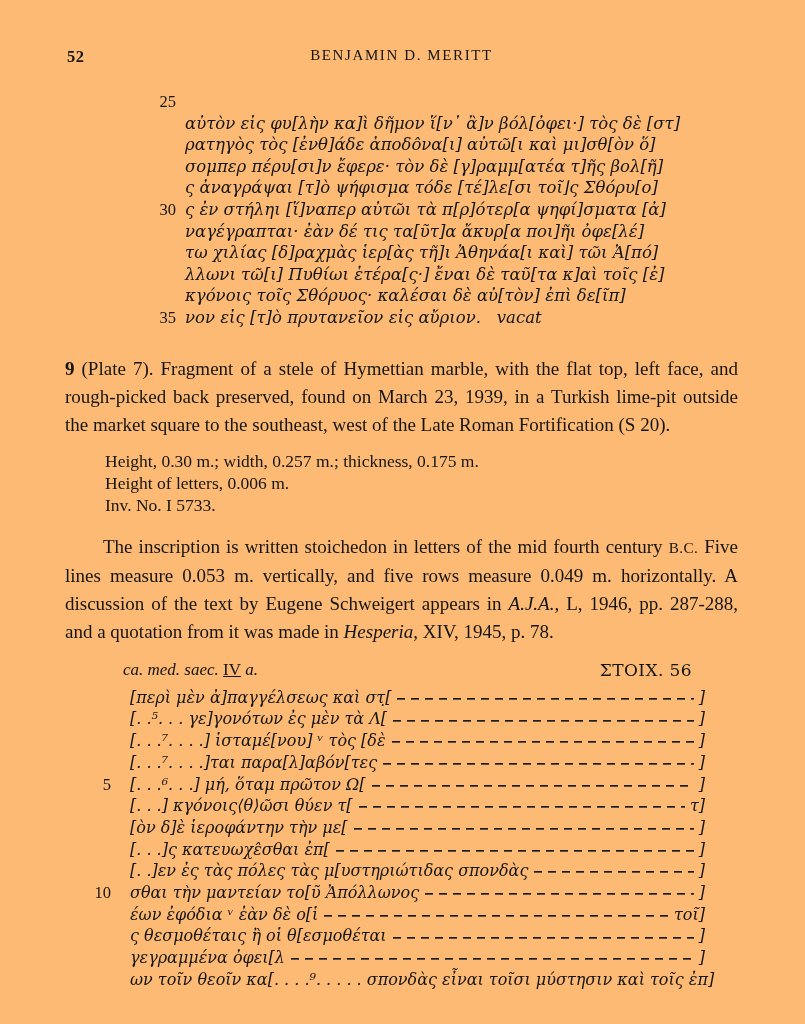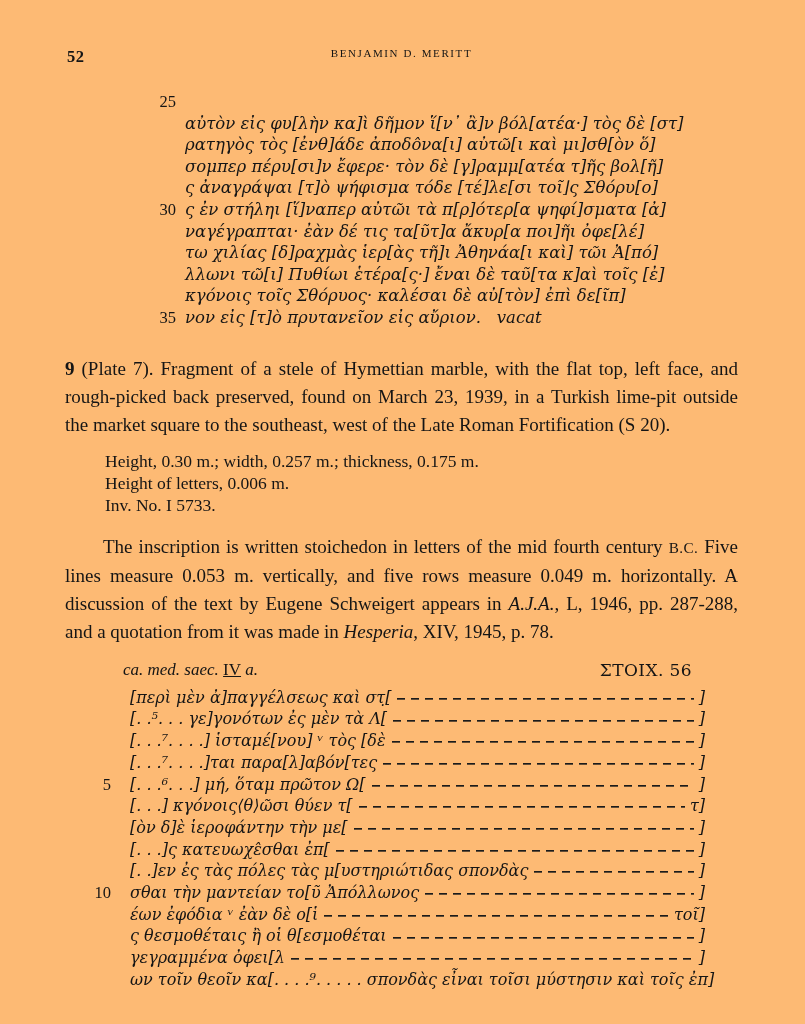--- a/index.html
+++ b/index.html
@@ -7,21 +7,21 @@
     width:805px;height:1024px;background:#ffffff;color:#151515;
     font-family:"Liberation Serif", serif;
     -webkit-font-smoothing:antialiased;
   }
   .page{position:relative;width:805px;height:1024px;overflow:hidden;background:#fdba74;}
   .content{position:absolute;left:65px;top:0;width:673px;}
 
   
   .pagehead{position:relative;margin-top:47px;height:22px;font-size:16.5px;}
   .pagenum{position:absolute;left:2px;top:0;font-weight:bold;letter-spacing:.5px;}
-  .runhead{position:absolute;left:0;right:0;text-align:center;letter-spacing:1.6px;font-size:11px;}
+  .runhead{position:absolute;left:0;right:0;text-align:center;letter-spacing:1.6px;font-size:15px;}
 
   
   .greek{font-family:"DejaVu Serif","DejaVu Sans",serif;font-style:italic;}
   .greek-upright{font-family:"DejaVu Serif","DejaVu Sans",serif;font-style:normal;}
 
   
   .quote{margin-top:22px;font-size:16.5px;line-height:21.6px;}
   .qrow{display:flex;white-space:pre;}
   .qnum{flex:none;width:111px;text-align:right;font-style:normal;font-family:"Liberation Serif",serif;}
   .qtext{flex:none;margin-left:9px;}
@@ -58,21 +58,21 @@
 <div class="page">
   <div class="content">
 
     <header class="pagehead">
       <span class="pagenum">52</span>
       <span class="runhead">BENJAMIN D. MERITT</span>
     </header>
 
     <section class="quote greek" id="quote">
         <div class="qrow"><span class="qnum">25</span></div>
-        <div class="qrow"><span class="qnum"></span><span class="qtext">αὐτὸν εἰς φυ[λὴν κα]ὶ δῆμον ἵ[ν᾽ ἂ]ν βόλ[ατέα·] τὸς δὲ [στ]</span></div>
+        <div class="qrow"><span class="qnum"></span><span class="qtext">αὐτὸν εἰς φυ[λὴν κα]ὶ δῆμον ἵ[ν᾽ ἂ]ν βόλ[ὀφει·] τὸς δὲ [στ]</span></div>
         <div class="qrow"><span class="qnum"></span><span class="qtext">ρατηγὸς τὸς [ἐνθ]άδε ἀποδο̂να[ι] αὐτῶ[ι καὶ μι]σθ[ὸν ὅ]</span></div>
         <div class="qrow"><span class="qnum"></span><span class="qtext">σομπερ πέρυ[σι]ν ἔφερε· τὸν δὲ [γ]ραμμ[ατέα τ]ῆς βολ[ῆ]</span></div>
         <div class="qrow"><span class="qnum"></span><span class="qtext">ς ἀναγράψαι [τ]ὸ ψήφισμα τόδε [τέ]λε[σι τοῖ⌋ς Σθόρυ[ο]</span></div>
         <div class="qrow"><span class="qnum">30</span><span class="qtext">ς ἐν στήληι [ἵ]ναπερ αὐτῶι τὰ π[ρ]ότερ[α ψηφί]σματα [ἀ]</span></div>
         <div class="qrow"><span class="qnum"></span><span class="qtext">ναγέγραπται· ἐὰν δέ τις τα[ῦτ]α ἄκυρ[α ποι]ῆι ὀφε[λέ]</span></div>
         <div class="qrow"><span class="qnum"></span><span class="qtext">τω χιλίας [δ]ραχμὰς ἱερ[ὰς τῆ]ι Ἀθηνάα[ι καὶ] τῶι Ἀ[πό]</span></div>
         <div class="qrow"><span class="qnum"></span><span class="qtext">λλωνι τῶ[ι] Πυθίωι ἑτέρα[ς·] ἔναι δὲ ταῦ[τα κ]αὶ τοῖς [ἐ]</span></div>
         <div class="qrow"><span class="qnum"></span><span class="qtext">κγόνοις τοῖς Σθόρυος· καλέσαι δὲ αὐ[τὸν] ἐπὶ δε[ῖπ]</span></div>
         <div class="qrow"><span class="qnum">35</span><span class="qtext">νον εἰς [τ]ὸ πρυτανεῖον εἰς αὔριον.   vacat</span></div>
       </section>

